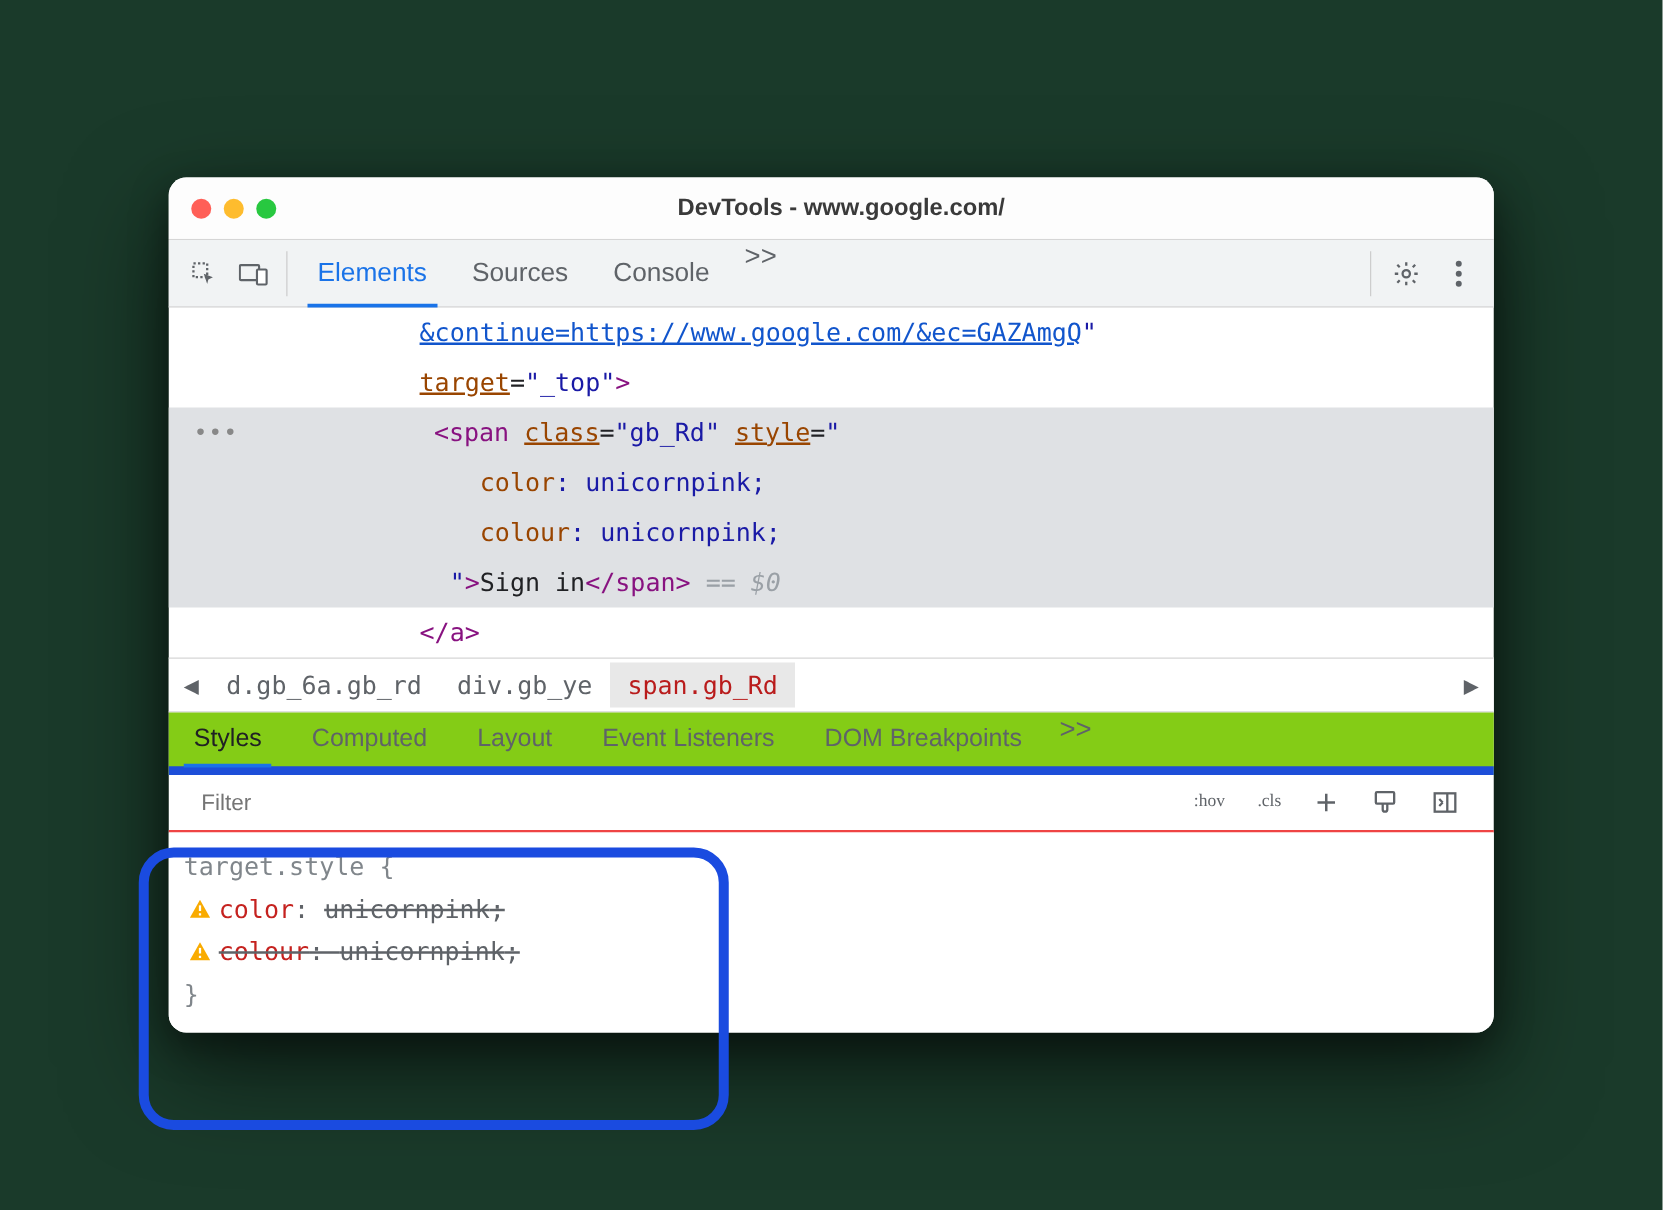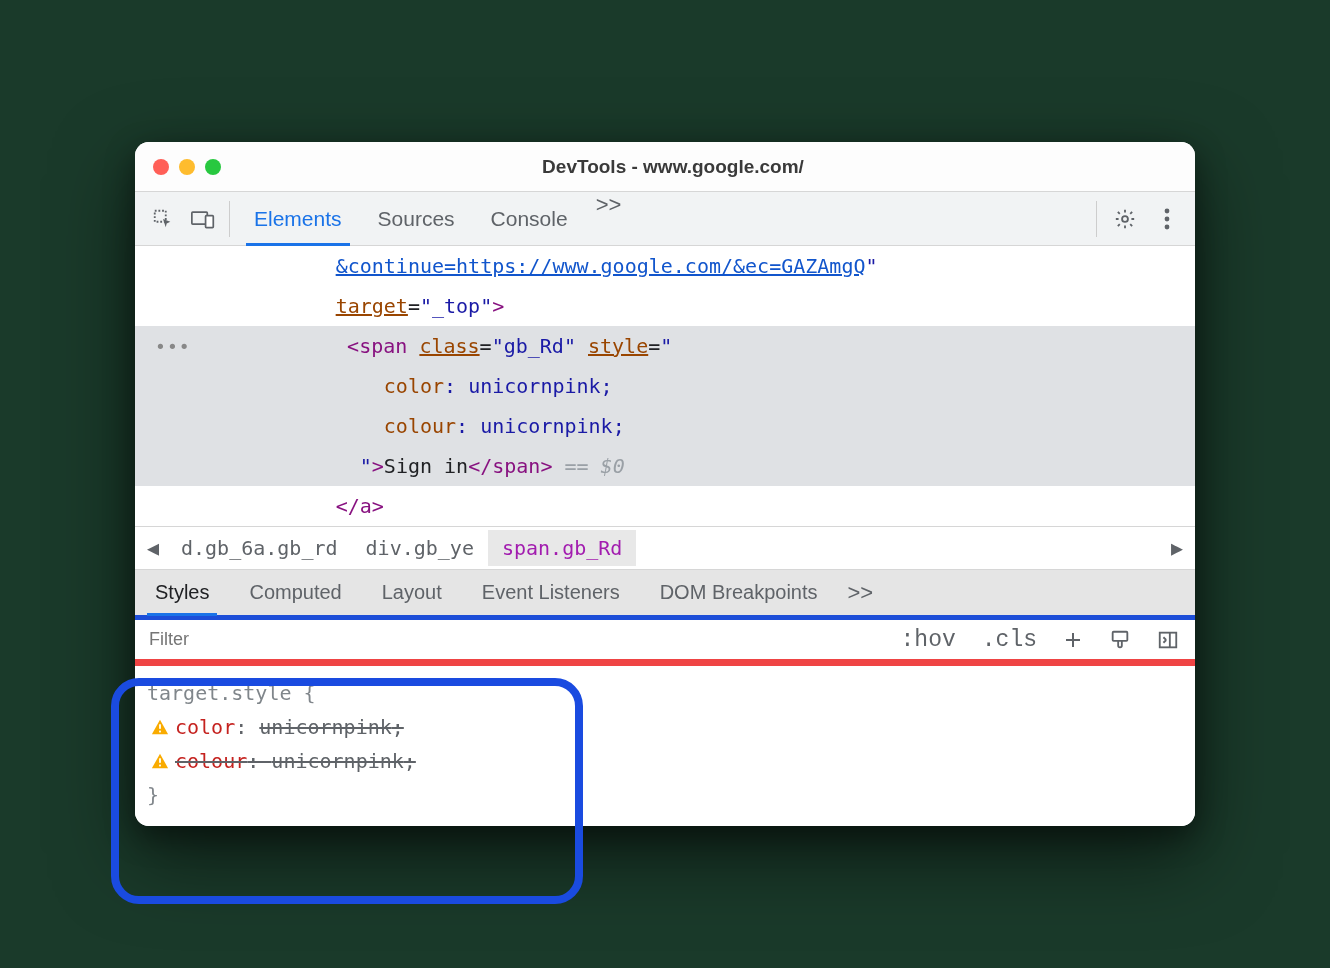--- a/index.html
+++ b/index.html
@@ -87,49 +87,49 @@
   }
 
   .breadcrumb {
     display: flex; align-items: center; height: 44px;
     border-top: 1px solid #d6d6d6; border-bottom: 1px solid #d6d6d6;
     font-family: Menlo, Consolas, monospace; font-size: 20px;
     padding: 0 4px; gap: 0; background:#fff;
   }
   .bc-arrow { width: 28px; text-align:center; color:#5f6368; cursor:pointer; }
   .bc-item { padding: 6px 14px; color: #5f6368; white-space: nowrap; cursor:pointer; }
-  .bc-item.sel { background: #e8e8e8; color: #a21caf; }
+  .bc-item.sel { background: #e8e8e8; color: #b91c1c; }
 
   .subtabs {
-    display: flex; align-items: center; height: 50px;
-    border-bottom: 5px solid #1d4ed8; background:#e5e5e5;
+    display: flex; height: 50px;
+    border-bottom: 7px solid #1d4ed8; background:#84cc16;
   }
   .subtab {
     padding: 0 20px; height:100%; display:flex; align-items:center;
     font-size: 20px; color:#5f6368; cursor:pointer; position:relative;
   }
   .subtab.active { color:#202124; }
   .subtab.active::after {
     content:""; position:absolute; left:12px; right:12px; bottom:-1px;
     height:3px; background:#1a73e8;
   }
 
   .styles-toolbar {
     display:flex; align-items:center; height:46px;
-    border-bottom:7px solid #ef4444; padding:0 8px;
+    border-bottom:2px solid #ef4444; padding:0 20px;
     font-size:18px; color:#5f6368;gap:12px;
   }
   .filter-input {
     flex:1; border:none; outline:none; font-size:18px; color:#5f6368;
     background:transparent; padding:4px 6px;
   }
   .styles-actions { display:flex; align-items:center; gap:10px; }
   .styles-actions .sbtn {
-    padding:4px 8px; color:#5f6368; font-family:Liberation Mono, monospace;
-    font-size:23px; cursor:pointer;
+    padding:4px 8px; color:#5f6368; font-family:Liberation Serif, serif;
+    font-size:14px; cursor:pointer;
   }
   .styles-actions svg { display:block; }
 
   .styles-body {
     font-family: Menlo, Consolas, monospace; font-size:20px;
     padding: 10px 12px 14px; color:#5f6368; line-height:1.7;
     border-radius: 0 0 14px 14px; background:#fff;
   }
   .rule-selector { color:#80868b; }
   .prop-row { padding-left: 4px; display:flex; align-items:center; gap:6px; }

